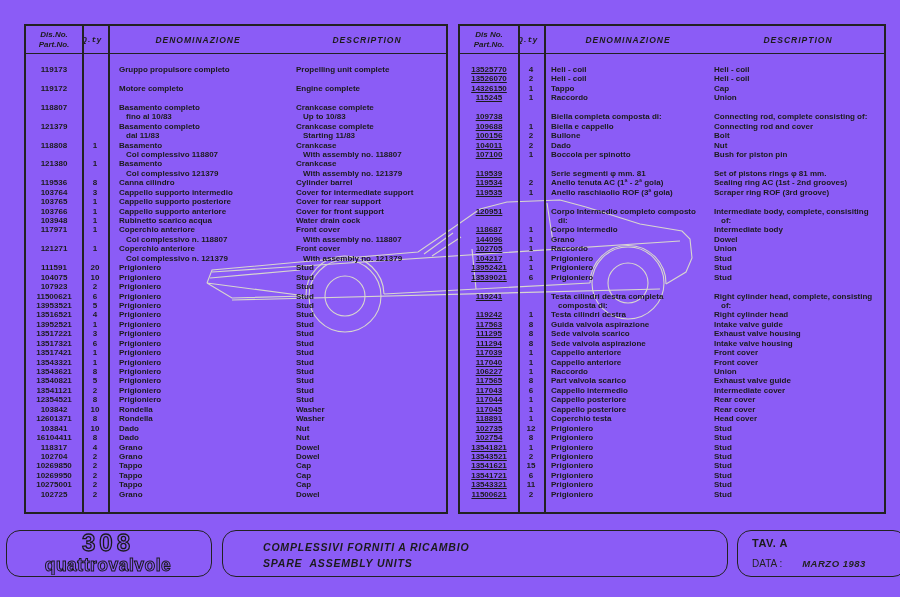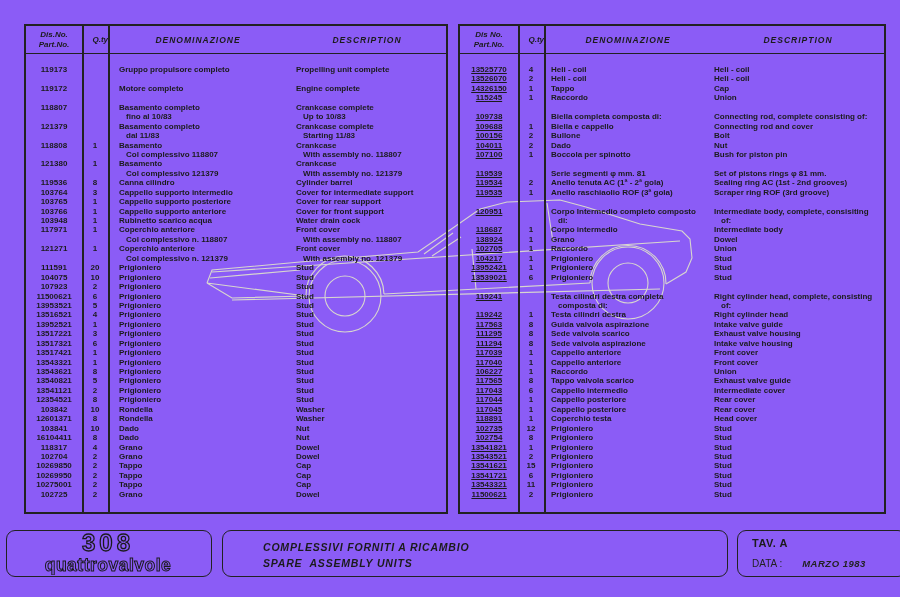--- a/index.html
+++ b/index.html
@@ -22,21 +22,21 @@
   .vline { position:absolute; top:0; bottom:0; width:1.5px; background:#222; }
   .left  .vline1 { left:56px; }  .left  .vline2 { left:82px; }
   .right .vline1 { left:58px; }  .right .vline2 { left:84px; }
 
   .thead {
     display:flex; height:28px; border-bottom:1.5px solid #222;
     align-items:center; font-style:italic; font-weight:bold;
   }
   .h-part { text-align:center; font-size:8px; line-height:9.5px; }
   .left  .h-part { width:56px; } .right .h-part { width:58px; }
-  .h-qty  { width:26px; text-align:right; font-size:8px; }
+  .h-qty  { width:26px; text-align:left; font-size:8px;font-family:Liberation Mono, monospace; }
   .h-den, .h-desc { text-align:center; font-size:8.5px; letter-spacing:1px; }
   .left  .h-den { width:180px; } .left  .h-desc { flex:1; }
   .right .h-den { width:168px; } .right .h-desc { flex:1; }
 
   .tbody { padding-top:11px; font-weight:bold; font-size:8px; }
   .tline { display:flex; height:9.45px; line-height:9.5px; white-space:nowrap; }
   .c-part { text-align:center; }
   .left  .c-part { width:56px; } .right .c-part { width:58px;text-decoration:underline; }
   .c-qty { width:26px; text-align:center; }
   .left  .c-den  { width:177px; padding-left:11px; }
@@ -45,21 +45,21 @@
   .right .c-desc { flex:1;      padding-left:9px; }
   .left  .c-den.ind  { padding-left:18px; }
   .left  .c-desc.ind { padding-left:18px; }
   .right .c-den.ind  { padding-left:14px; }
   .right .c-desc.ind { padding-left:16px; }
   .c-den, .c-desc { overflow:visible; }
 
   
   .fbox {
     position:absolute; top:530px; height:47px;
-    border:1.5px solid #222; border-radius:9px; z-index:1; background:transparent;
+    border:1.5px solid #222; border-radius:14px; z-index:1; background:transparent;
   }
   .logo-box  { left:6px;   width:206px; }
   .title-box { left:222px; width:506px; padding:8px 0 0 40px; }
   .tav-box   { left:737px; width:170px; padding:6px 0 0 14px; }
 
   .title-line {
     font-weight:bold; font-style:italic; font-size:10.5px;
     letter-spacing:0.8px; line-height:16px; white-space:pre;
   }
   .tav-line  { font-weight:bold; font-size:11px; letter-spacing:0.5px; }
@@ -472,21 +472,21 @@
           <div class="c-den ind">di:</div>
           <div class="c-desc ind">of:</div>
         </div>
         <div class="tline">
           <div class="c-part">118687</div>
           <div class="c-qty">1</div>
           <div class="c-den">Corpo intermedio</div>
           <div class="c-desc">Intermediate body</div>
         </div>
         <div class="tline">
-          <div class="c-part">138924</div>
+          <div class="c-part">144096</div>
           <div class="c-qty">1</div>
           <div class="c-den">Grano</div>
           <div class="c-desc">Dowel</div>
         </div>
         <div class="tline">
           <div class="c-part">102705</div>
           <div class="c-qty">1</div>
           <div class="c-den">Raccordo</div>
           <div class="c-desc">Union</div>
         </div>
@@ -559,21 +559,21 @@
         </div>
         <div class="tline">
           <div class="c-part">106227</div>
           <div class="c-qty">1</div>
           <div class="c-den">Raccordo</div>
           <div class="c-desc">Union</div>
         </div>
         <div class="tline">
           <div class="c-part">117565</div>
           <div class="c-qty">8</div>
-          <div class="c-den">Tappo valvola scarico</div>
+          <div class="c-den">Part valvola scarico</div>
           <div class="c-desc">Exhaust valve guide</div>
         </div>
         <div class="tline">
           <div class="c-part">117043</div>
           <div class="c-qty">6</div>
           <div class="c-den">Cappello intermedio</div>
           <div class="c-desc">Intermediate cover</div>
         </div>
         <div class="tline">
           <div class="c-part">117044</div>

